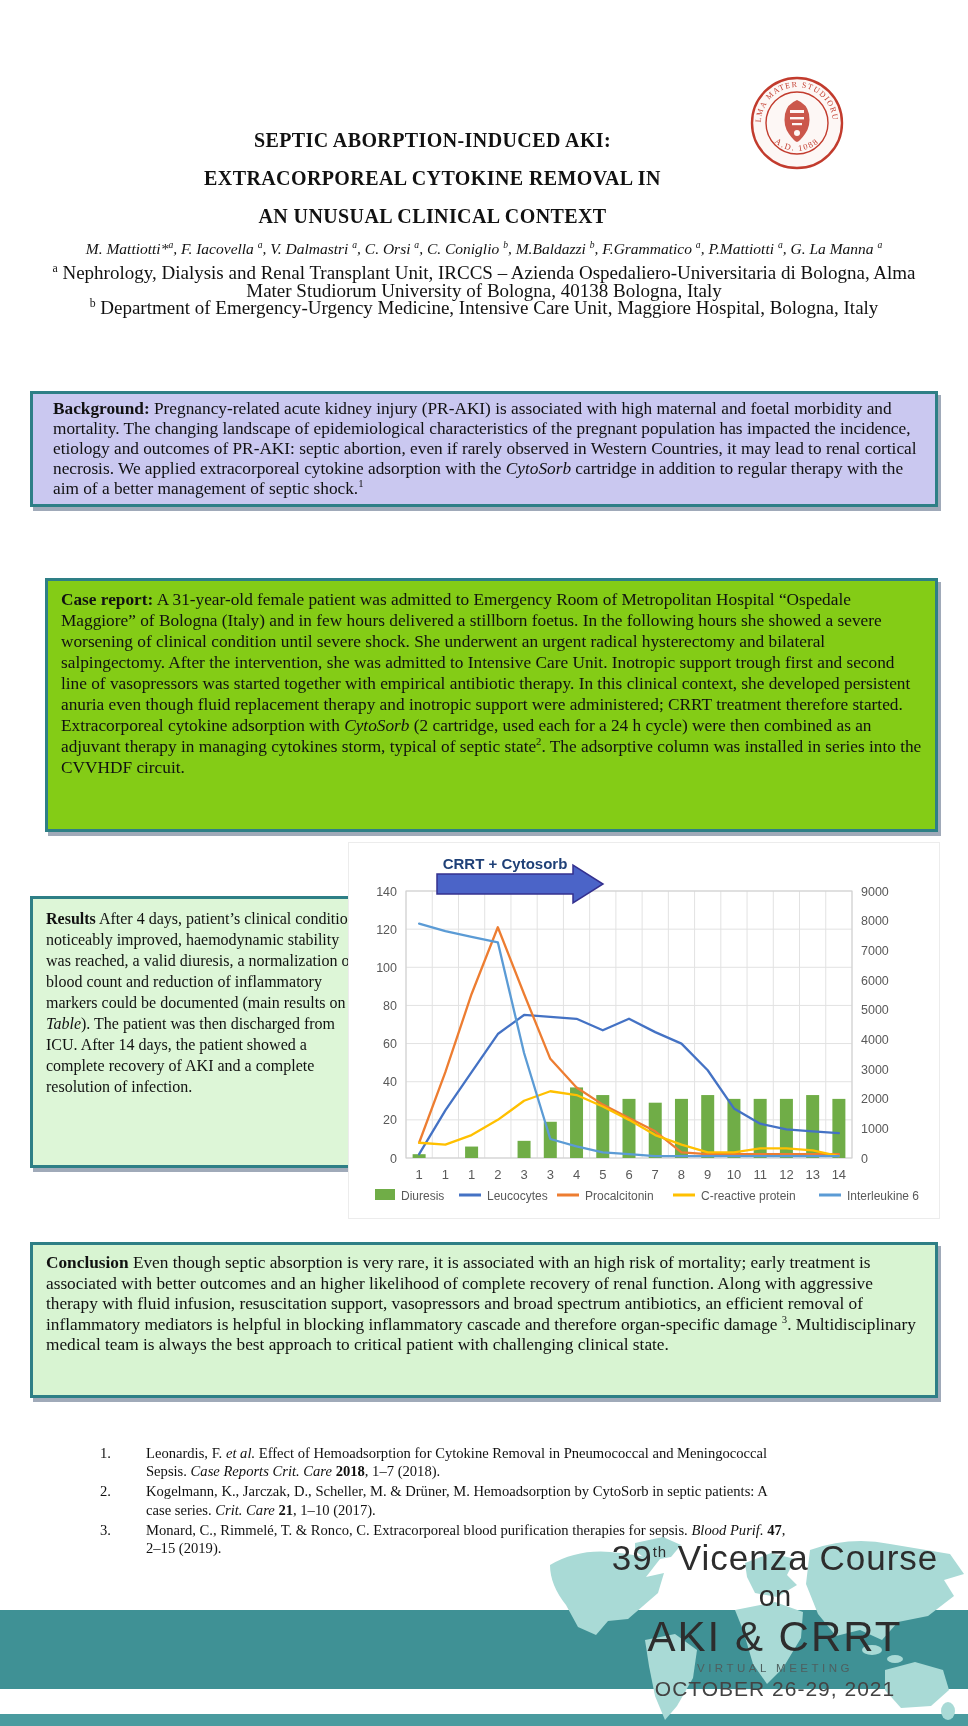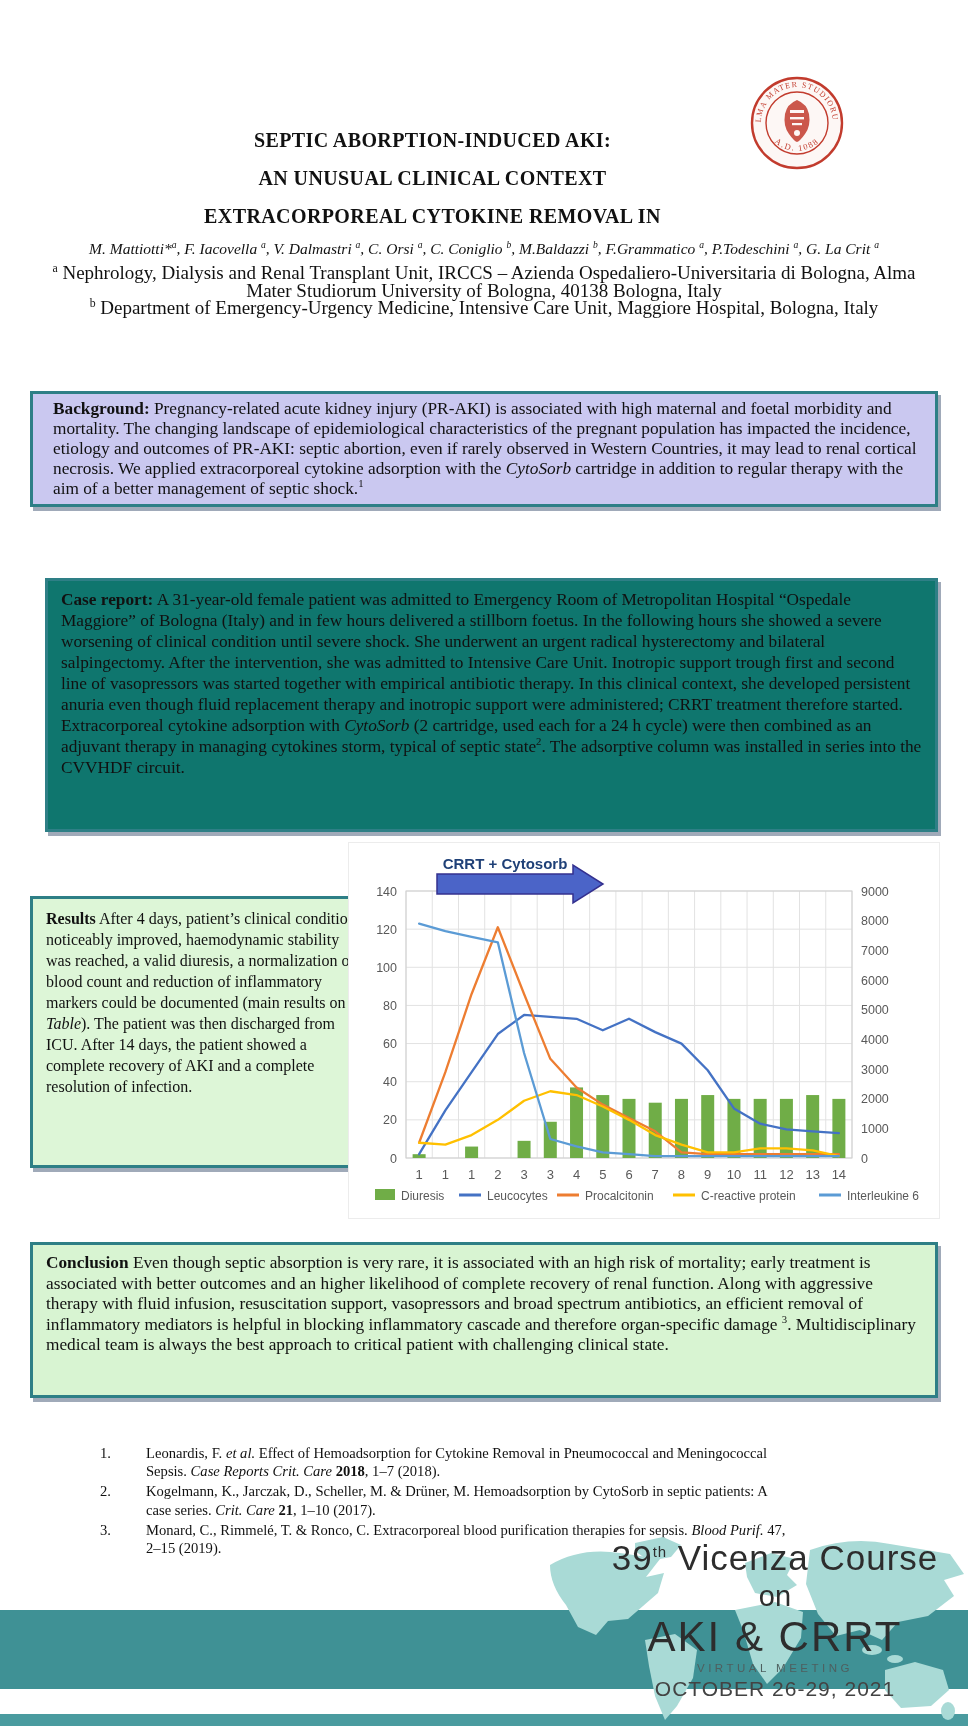--- a/index.html
+++ b/index.html
@@ -10,21 +10,21 @@
   .seal-wrap{position:absolute;top:76px;left:750px;width:94px;height:94px;}
   .authors{position:absolute;top:240px;left:18px;width:932px;text-align:center;
            font-style:italic;font-size:15.5px;}
   .affils{position:absolute;top:264px;left:40px;width:888px;text-align:center;
           font-size:19px;line-height:17.6px;}
   sup{font-size:.62em;line-height:0;}
   .box{position:absolute;border:3px solid #2e7f86;box-sizing:border-box;
        box-shadow:3px 4px 0 rgba(45,66,99,.45);padding:5px 13px;
        font-size:17.3px;line-height:20px;}
   #background-box{top:391px;left:30px;width:908px;min-height:100px;background:#cac8f0;padding-left:20px;}
-  #case-box{top:578px;left:45px;width:893px;min-height:254px;background:#0f766e;line-height:21px;padding-top:8px;}
+  #case-box{top:578px;left:45px;width:893px;min-height:254px;background:#84cc16;line-height:21px;padding-top:8px;}
   #results-box{top:896px;left:30px;width:342px;min-height:272px;background:#ddf6d7;
                font-size:16px;line-height:21px;padding-top:9px;}
   #conclusion-box{top:1242px;left:30px;width:908px;min-height:156px;background:#d8f4d2;line-height:20.5px;padding-top:8px;}
   #chart-panel{position:absolute;top:842px;left:348px;width:590px;height:375px;
                background:#fff;border:1px solid #ececec;}
   #chart-svg text{font-family:"Liberation Sans","DejaVu Sans",sans-serif;}
   #references{position:absolute;top:1444px;left:100px;width:690px;font-size:14.6px;line-height:18.2px;}
   .ref-row{display:flex;margin-bottom:2px;}
   .ref-num{width:46px;flex:0 0 46px;}
   .ref-text{flex:1;}
@@ -40,22 +40,22 @@
   .vz4{font-size:11.5px;line-height:16px;letter-spacing:3.5px;color:#4e5f5f;}
   .vz5{font-size:21px;line-height:26px;letter-spacing:1px;color:#434343;}
 </style>
 </head>
 <body>
 
 <div class="poster">
 
   <div class="title">
     <div>SEPTIC ABORPTION-INDUCED AKI:</div>
+    <div>EXTRACORPOREAL CYTOKINE REMOVAL IN</div>
     <div>AN UNUSUAL CLINICAL CONTEXT</div>
-    <div>EXTRACORPOREAL CYTOKINE REMOVAL IN</div>
   </div>
 
   <div class="seal-wrap">
     <svg viewBox="0 0 94 94" width="94" height="94">
       <defs>
         <path id="arcTop" d="M 47 86 A 39 39 0 1 1 47.02 86"></path>
         <path id="arcTopText" d="M 11 47 A 36 36 0 0 1 83 47"></path>
         <path id="arcBotText" d="M 16 54 A 33.5 33.5 0 0 0 78 54"></path>
       </defs>
       <circle cx="47" cy="47" r="45" fill="#fdf7f5" stroke="#c23b2d" stroke-width="2.4"></circle>
@@ -69,21 +69,21 @@
       <g fill="#c23b2d">
         <path d="M47 24 q10 4 12 14 q2 12 -4 20 q-5 7 -8 8 q-3 -1 -8 -8 q-6 -8 -4 -20 q2 -10 12 -14z" opacity=".85"></path>
         <rect x="40" y="34" width="14" height="3" fill="#fdf7f5"></rect>
         <rect x="40" y="41" width="14" height="2.4" fill="#fdf7f5"></rect>
         <rect x="42" y="47" width="10" height="2.2" fill="#fdf7f5"></rect>
         <circle cx="47" cy="57" r="3" fill="#fdf7f5"></circle>
       </g>
     </svg>
   </div>
 
-  <div class="authors"><span>M. Mattiotti*</span><sup>a</sup><span>, F. Iacovella </span><sup>a</sup><span>, V. Dalmastri </span><sup>a</sup><span>, C. Orsi </span><sup>a</sup><span>, C. Coniglio </span><sup>b</sup><span>, M.Baldazzi </span><sup>b</sup><span>, F.Grammatico </span><sup>a</sup><span>, P.Todeschini </span><sup>a</sup><span>, G. La Crit </span><sup>a</sup></div>
+  <div class="authors"><span>M. Mattiotti*</span><sup>a</sup><span>, F. Iacovella </span><sup>a</sup><span>, V. Dalmastri </span><sup>a</sup><span>, C. Orsi </span><sup>a</sup><span>, C. Coniglio </span><sup>b</sup><span>, M.Baldazzi </span><sup>b</sup><span>, F.Grammatico </span><sup>a</sup><span>, P.Mattiotti </span><sup>a</sup><span>, G. La Manna </span><sup>a</sup></div>
   <div class="affils">
     <div><sup>a</sup><span> Nephrology, Dialysis and Renal Transplant Unit, IRCCS – Azienda Ospedaliero-Universitaria di Bologna, Alma Mater Studiorum University of Bologna, 40138 Bologna, Italy</span></div>
     <div><sup>b</sup><span> Department of Emergency-Urgency Medicine, Intensive Care Unit, Maggiore Hospital, Bologna, Italy</span></div>
   </div>
 
   <div class="box" id="background-box"><b>Background:</b><span> Pregnancy-related acute kidney injury (PR-AKI) is associated with high maternal and foetal morbidity and mortality. The changing landscape of epidemiological characteristics of the pregnant population has impacted the incidence, etiology and outcomes of PR-AKI: septic abortion, even if rarely observed in Western Countries, it may lead to renal cortical necrosis. We applied extracorporeal cytokine adsorption with the </span><span style="font-style: italic;">CytoSorb</span><span> cartridge in addition to regular therapy with the aim of a better management of septic shock.</span><sup>1</sup></div>
   <div class="box" id="case-box"><b>Case report:</b><span> A 31-year-old female patient was admitted to Emergency Room of Metropolitan Hospital “Ospedale Maggiore” of Bologna (Italy) and in few hours delivered a stillborn foetus. In the following hours she showed a severe worsening of clinical condition until severe shock. She underwent an urgent radical hysterectomy and bilateral salpingectomy. After the intervention, she was admitted to Intensive Care Unit. Inotropic support trough first and second line of vasopressors was started together with empirical antibiotic therapy. In this clinical context, she developed persistent anuria even though fluid replacement therapy and inotropic support were administered; CRRT treatment therefore started. Extracorporeal cytokine adsorption with </span><span style="font-style: italic;">CytoSorb</span><span> (2 cartridge, used each for a 24 h cycle) were then combined as an adjuvant therapy in managing cytokines storm, typical of septic state</span><sup>2</sup><span>. The adsorptive column was installed in series into the CVVHDF circuit.</span></div>
   <div class="box" id="results-box"><b>Results</b><span> After 4 days, patient’s clinical condition noticeably improved, haemodynamic stability was reached, a valid diuresis, a normalization of blood count and reduction of inflammatory markers could be documented (main results on </span><span style="font-style: italic;">Table</span><span>). The patient was then discharged from ICU. After 14 days, the patient showed a complete recovery of AKI and a complete resolution of infection.</span></div>
 
   <div id="chart-panel">
@@ -190,21 +190,21 @@
       <div class="ref-row">
         <div class="ref-num">1.</div>
         <div class="ref-text"><span>Leonardis, F. </span><span style="font-style: italic;">et al.</span><span> Effect of Hemoadsorption for Cytokine Removal in Pneumococcal and Meningococcal Sepsis. </span><span style="font-style: italic;">Case Reports Crit. Care</span><span> </span><span style="font-weight: bold;">2018</span><span>, 1–7 (2018).</span></div>
       </div>
       <div class="ref-row">
         <div class="ref-num">2.</div>
         <div class="ref-text"><span>Kogelmann, K., Jarczak, D., Scheller, M. &amp; Drüner, M. Hemoadsorption by CytoSorb in septic patients: A case series. </span><span style="font-style: italic; text-align: right;">Crit. Care</span><span> </span><span style="font-weight: bold;">21</span><span>, 1–10 (2017).</span></div>
       </div>
       <div class="ref-row">
         <div class="ref-num">3.</div>
-        <div class="ref-text"><span>Monard, C., Rimmelé, T. &amp; Ronco, C. Extracorporeal blood purification therapies for sepsis. </span><span style="font-style: italic;">Blood Purif.</span><span> </span><span style="font-weight: normal;">47</span><span>, 2–15 (2019).</span></div>
+        <div class="ref-text"><span>Monard, C., Rimmelé, T. &amp; Ronco, C. Extracorporeal blood purification therapies for sepsis. </span><span style="font-style: italic;">Blood Purif.</span><span> </span><span style="font-weight: bold;">47</span><span>, 2–15 (2019).</span></div>
       </div>
     </div>
 
   <div id="teal-band" style="background: rgb(63, 145, 149);"></div>
   <div id="bottom-strip" style="background: rgb(74, 155, 159);"></div>
   <svg id="world-map" viewBox="0 0 428 191">
     <g id="map-shapes" fill="#a9dad6">
       <path d="M95 8 l28 -6 18 8 -10 12 -22 4 -14 -10 z"></path>
       <path d="M10 30 q30 -18 70 -12 l40 6 -14 18 18 -4 -6 20 -30 26 -20 2 -12 14 -18 -8 -12 -22 q-16 -20 -16 -40 z"></path>
       <path d="M105 105 l30 -6 22 16 -4 28 -16 28 -12 14 -10 -24 -6 -30 z"></path>

